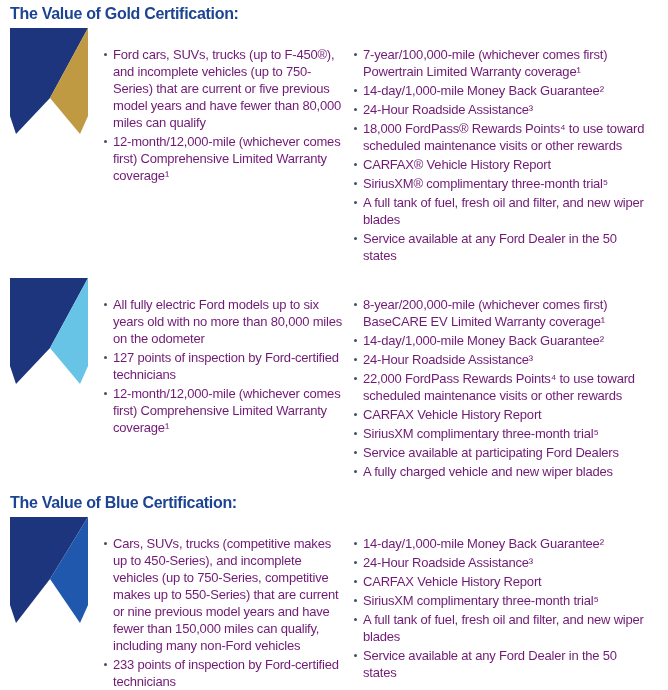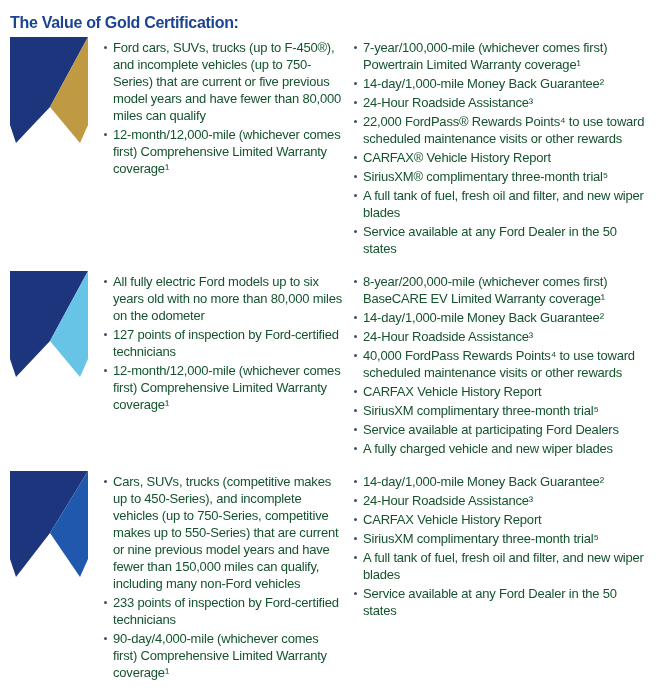--- a/index.html
+++ b/index.html
@@ -3,46 +3,46 @@
 <meta charset="utf-8">
 <style>
   * { box-sizing: border-box; }
   html, body { margin: 0; padding: 0; background: #ffffff; }
   .page {
     width: 668px;
     height: 690px;
     overflow: hidden;
     background: #ffffff;
     font-family: "Liberation Sans", sans-serif;
-    padding: 14px 10px 0 10px;
+    padding: 5px 10px 0 10px;
   }
   .cert-section { margin: 0 0 12px 0; }
   .section-heading {
     margin: 0 0 5px 0;
     font-size: 16px;
     line-height: 18px;
     font-weight: 700;
     letter-spacing: -0.3px;
     color: #1c4492;
   }
   .section-body {
     display: grid;
     grid-template-columns: 92px 250px 1fr;
     align-items: start;
   }
   .badge { width: 78px; height: 106px; }
   .badge svg { display: block; width: 78px; height: 106px; }
   ul.benefit-list {
-    margin: 2px 0 0 0;
+    margin: 18px 0 0 0;
     padding: 0 6px 0 0;
     list-style: none;
     font-size: 13px;
     line-height: 17px;
     letter-spacing: -0.2px;
-    color: #14532d;
+    color: #701a75;
   }
   ul.benefit-list li {
     position: relative;
     padding-left: 11px;
     margin: 0 0 2px 0;
   }
   ul.benefit-list li::before {
     content: "";
     position: absolute;
     left: 2px;
@@ -68,21 +68,21 @@
         </svg>
       </div>
       <ul class="benefit-list">
         <li>Ford cars, SUVs, trucks (up to F-450®), and incomplete vehicles (up to 750-Series) that are current or five previous model years and have fewer than 80,000 miles can qualify</li>
         <li>12-month/12,000-mile (whichever comes first) Comprehensive Limited Warranty coverage¹</li>
       </ul>
       <ul class="benefit-list">
         <li>7-year/100,000-mile (whichever comes first) Powertrain Limited Warranty coverage¹</li>
         <li>14-day/1,000-mile Money Back Guarantee²</li>
         <li>24-Hour Roadside Assistance³</li>
-        <li>22,000 FordPass® Rewards Points⁴ to use toward scheduled maintenance visits or other rewards</li>
+        <li>18,000 FordPass® Rewards Points⁴ to use toward scheduled maintenance visits or other rewards</li>
         <li>CARFAX® Vehicle History Report</li>
         <li>SiriusXM® complimentary three-month trial⁵</li>
         <li>A full tank of fuel, fresh oil and filter, and new wiper blades</li>
         <li>Service available at any Ford Dealer in the 50 states</li>
       </ul>
     </div>
   </section>
 
   <section class="cert-section">
     <div class="section-body">
@@ -94,30 +94,31 @@
       </div>
       <ul class="benefit-list">
         <li>All fully electric Ford models up to six years old with no more than 80,000 miles on the odometer</li>
         <li>127 points of inspection by Ford-certified technicians</li>
         <li>12-month/12,000-mile (whichever comes first) Comprehensive Limited Warranty coverage¹</li>
       </ul>
       <ul class="benefit-list">
         <li>8-year/200,000-mile (whichever comes first) BaseCARE EV Limited Warranty coverage¹</li>
         <li>14-day/1,000-mile Money Back Guarantee²</li>
         <li>24-Hour Roadside Assistance³</li>
-        <li>40,000 FordPass Rewards Points⁴ to use toward scheduled maintenance visits or other rewards</li>
+        <li>22,000 FordPass Rewards Points⁴ to use toward scheduled maintenance visits or other rewards</li>
         <li>CARFAX Vehicle History Report</li>
         <li>SiriusXM complimentary three-month trial⁵</li>
         <li>Service available at participating Ford Dealers</li>
         <li>A fully charged vehicle and new wiper blades</li>
       </ul>
     </div>
   </section>
 
   <section class="cert-section">
+    <h2 class="section-heading">The Value of Blue Certification:</h2>
     <div class="section-body">
       <div class="badge">
         <svg viewBox="0 0 78 106" xmlns="http://www.w3.org/2000/svg">
           <polygon points="0,0 78,0 40,62 6,106 0,88" fill="#1d357c"></polygon>
           <polygon points="78,0 78,88 70,106 40,62" fill="#1f58ad"></polygon>
         </svg>
       </div>
       <ul class="benefit-list">
         <li>Cars, SUVs, trucks (competitive makes up to 450-Series), and incomplete vehicles (up to 750-Series, competitive makes up to 550-Series) that are current or nine previous model years and have fewer than 150,000 miles can qualify, including many non-Ford vehicles</li>
         <li>233 points of inspection by Ford-certified technicians</li>

